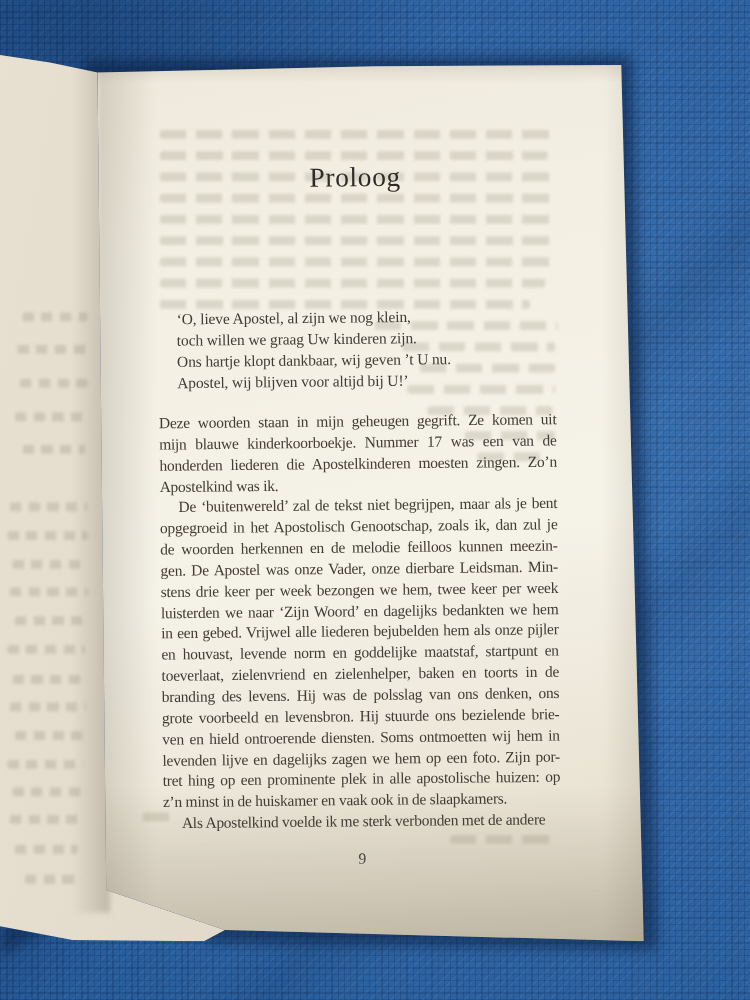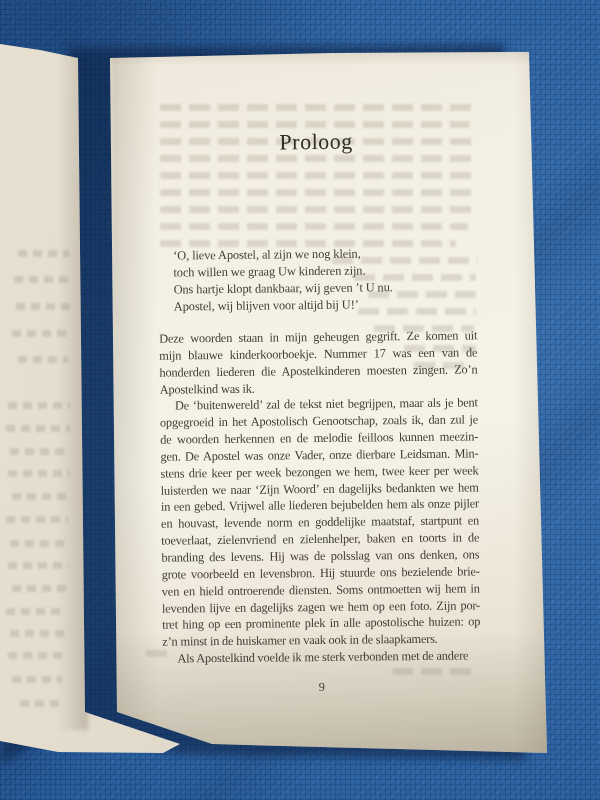--- a/index.html
+++ b/index.html
@@ -28,21 +28,21 @@
   
   .left-page{position:absolute;inset:0;
     clip-path:polygon(0px 44px,40px 50px,78px 58px,85px 712px,180px 744px,163px 753px,58px 752px,0px 741px);
     background:linear-gradient(100deg,#e8e0d1 0%,#e0d8c9 50%,#d2cabb 82%,#c3bbab 100%);}
   .left-page .crease{position:absolute;top:40px;left:58px;width:30px;height:690px;
     background:linear-gradient(90deg, rgba(85,75,58,0), rgba(85,75,58,.24));filter:blur(2px);}
 
   
   .right-page{position:absolute;inset:0;
     clip-path:polygon(78px 58px,300px 53px,497px 52px,515px 753px,180px 744px,85px 712px);
-    background:linear-gradient(168deg,#ece6d8 0%,#f3efe3 25%,#f5f2e7 55%,#e7e0d0 85%,#d6cebd 100%);margin-left:32px;}
+    background:linear-gradient(168deg,#ece6d8 0%,#f3efe3 25%,#f5f2e7 55%,#e7e0d0 85%,#d6cebd 100%);}
   .right-page .gutter-shade{position:absolute;top:50px;left:78px;width:46px;height:680px;
     background:linear-gradient(90deg, rgba(95,85,65,.20), rgba(95,85,65,0));filter:blur(2px);}
   .right-page .top-shade{position:absolute;top:50px;left:75px;width:430px;height:16px;
     background:linear-gradient(180deg, rgba(110,100,80,.16), rgba(110,100,80,0));}
   .right-page .right-shade{position:absolute;top:48px;left:482px;width:34px;height:712px;
     background:linear-gradient(90deg, rgba(110,100,80,0), rgba(110,100,80,.17));}
   .right-page .bottom-shade{position:absolute;top:630px;left:80px;width:440px;height:126px;
     background:linear-gradient(180deg, rgba(112,102,82,0), rgba(112,102,82,.30));filter:blur(2px);}
 
   

